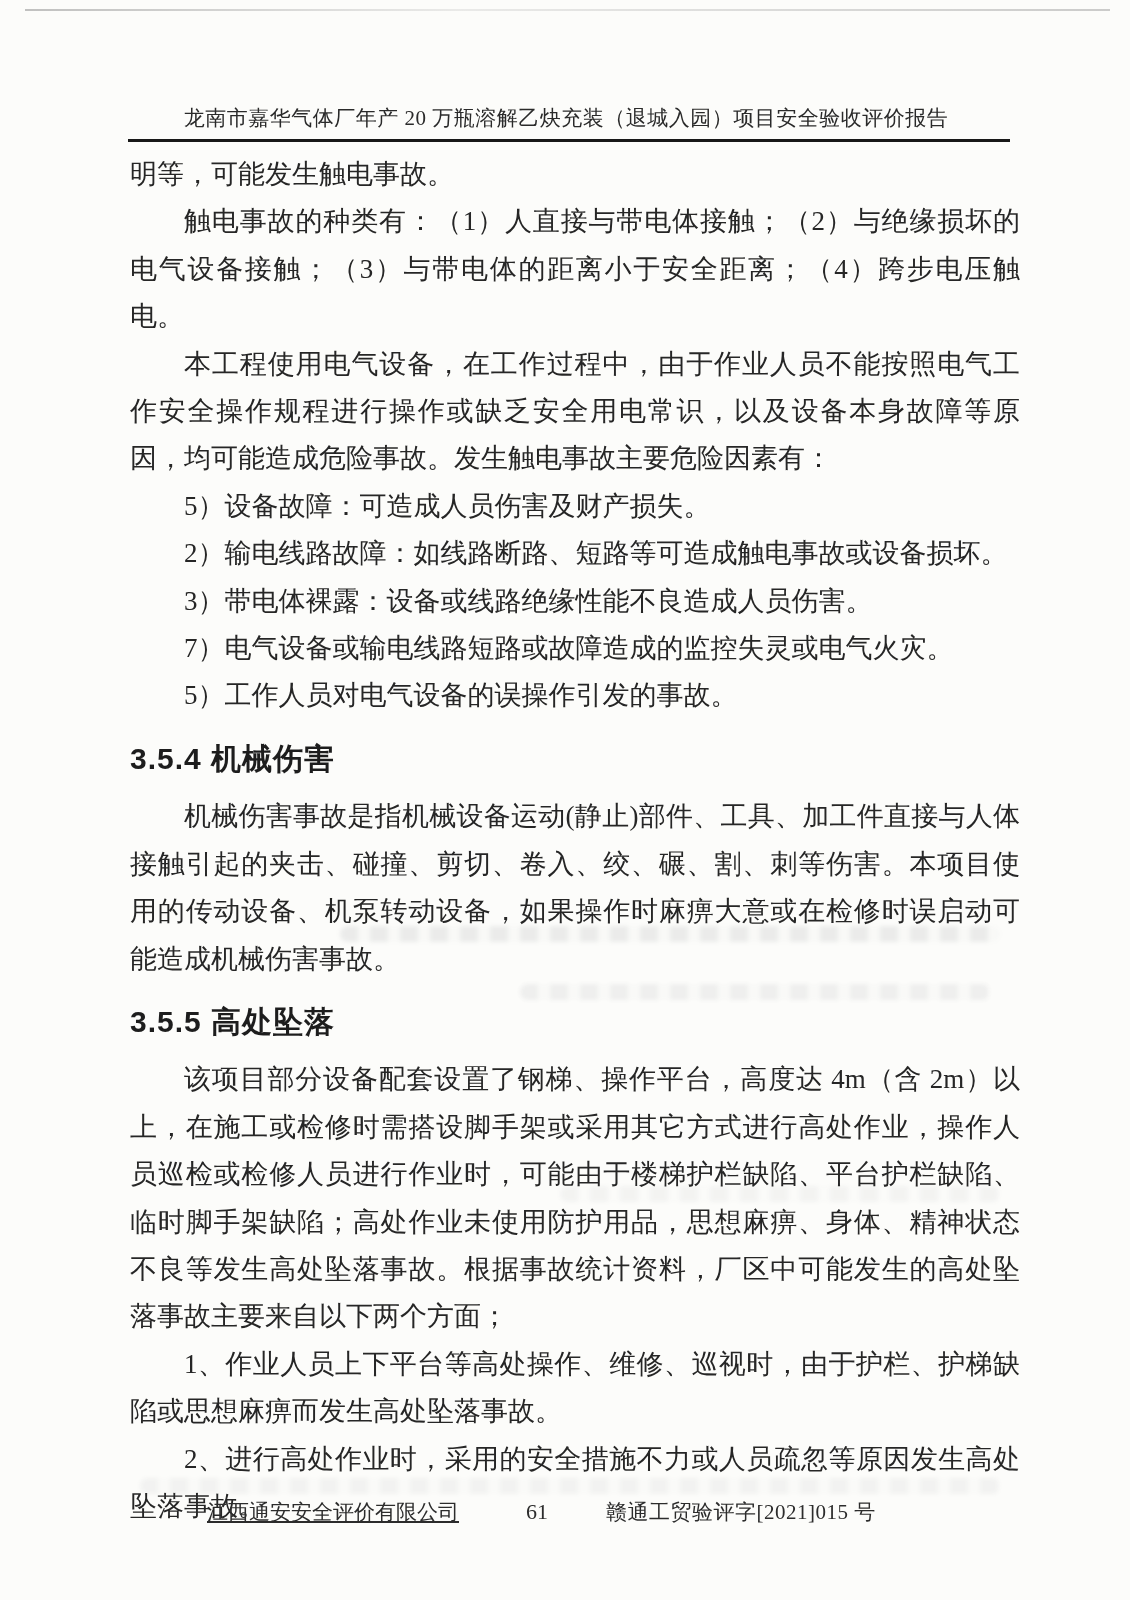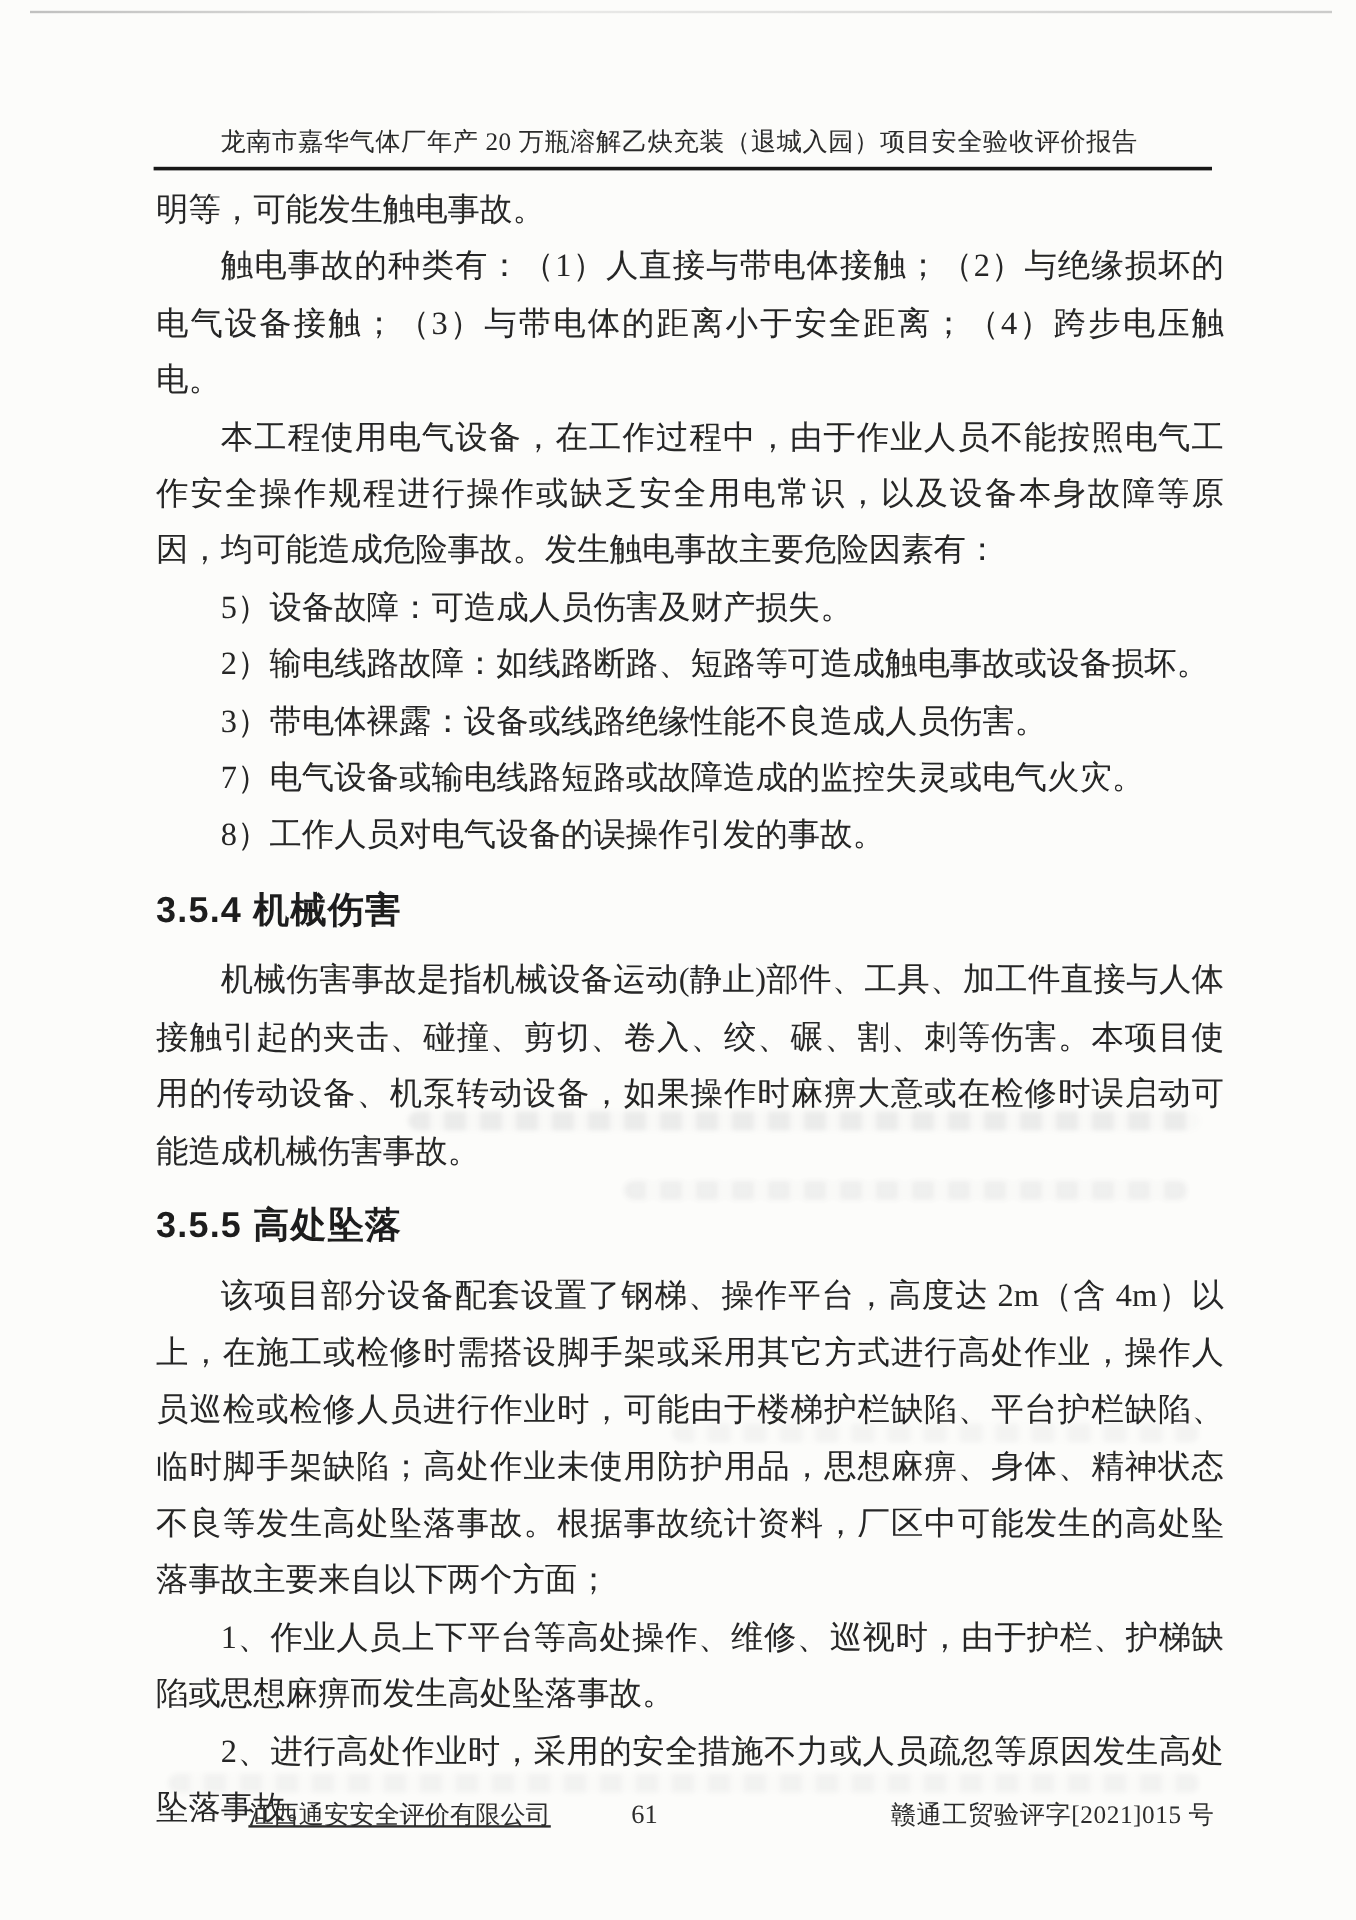--- a/index.html
+++ b/index.html
@@ -57,21 +57,21 @@
     text-align: left;
   }
 
   .footer {
     position: absolute; top: 1498px; left: 130px; width: 882px;
     display: flex; align-items: baseline;
     font-size: 21px; color: #2c2c2c;
   }
   .footer .company { flex: 1; text-align: center; text-decoration: underline; }
   .footer .pageno { width: 80px; text-align: left; font-size: 22px; margin-left: -10px; }
-  .footer .docno  { flex: 1; text-align: right; letter-spacing: .5px; }
+  .footer .docno  { flex: 1; letter-spacing: .5px; }
 </style>
 </head>
 <body>
 
 <div class="page">
 
   <div class="scan-line-top"></div>
 
   <div class="header-title">龙南市嘉华气体厂年产 20 万瓶溶解乙炔充装（退城入园）项目安全验收评价报告</div>
   <div class="header-rule"></div>
@@ -80,29 +80,29 @@
     <p>明等，可能发生触电事故。</p>
 
     <p class="indent">触电事故的种类有：（1）人直接与带电体接触；（2）与绝缘损坏的电气设备接触；（3）与带电体的距离小于安全距离；（4）跨步电压触电。</p>
 
     <p class="indent">本工程使用电气设备，在工作过程中，由于作业人员不能按照电气工作安全操作规程进行操作或缺乏安全用电常识，以及设备本身故障等原因，均可能造成危险事故。发生触电事故主要危险因素有：</p>
 
     <p class="indent">5）设备故障：可造成人员伤害及财产损失。</p>
     <p class="indent">2）输电线路故障：如线路断路、短路等可造成触电事故或设备损坏。</p>
     <p class="indent">3）带电体裸露：设备或线路绝缘性能不良造成人员伤害。</p>
     <p class="indent">7）电气设备或输电线路短路或故障造成的监控失灵或电气火灾。</p>
-    <p class="indent">8）工作人员对电气设备的误操作引发的事故。</p>
+    <p class="indent">5）工作人员对电气设备的误操作引发的事故。</p>
 
     <div class="section-heading">3.5.4 机械伤害</div>
 
     <p class="indent">机械伤害事故是指机械设备运动(静止)部件、工具、加工件直接与人体接触引起的夹击、碰撞、剪切、卷入、绞、碾、割、刺等伤害。本项目使用的传动设备、机泵转动设备，如果操作时麻痹大意或在检修时误启动可能造成机械伤害事故。</p>
 
     <div class="section-heading">3.5.5 高处坠落</div>
 
-    <p class="indent">该项目部分设备配套设置了钢梯、操作平台，高度达 2m（含 4m）以上，在施工或检修时需搭设脚手架或采用其它方式进行高处作业，操作人员巡检或检修人员进行作业时，可能由于楼梯护栏缺陷、平台护栏缺陷、临时脚手架缺陷；高处作业未使用防护用品，思想麻痹、身体、精神状态不良等发生高处坠落事故。根据事故统计资料，厂区中可能发生的高处坠落事故主要来自以下两个方面；</p>
+    <p class="indent">该项目部分设备配套设置了钢梯、操作平台，高度达 4m（含 2m）以上，在施工或检修时需搭设脚手架或采用其它方式进行高处作业，操作人员巡检或检修人员进行作业时，可能由于楼梯护栏缺陷、平台护栏缺陷、临时脚手架缺陷；高处作业未使用防护用品，思想麻痹、身体、精神状态不良等发生高处坠落事故。根据事故统计资料，厂区中可能发生的高处坠落事故主要来自以下两个方面；</p>
 
     <p class="indent">1、作业人员上下平台等高处操作、维修、巡视时，由于护栏、护梯缺陷或思想麻痹而发生高处坠落事故。</p>
     <p class="indent">2、进行高处作业时，采用的安全措施不力或人员疏忽等原因发生高处坠落事故。</p>
   </div>
 
   <div class="ghost g1"></div>
   <div class="ghost g2"></div>
   <div class="ghost g3"></div>
   <div class="ghost g4"></div>
 

